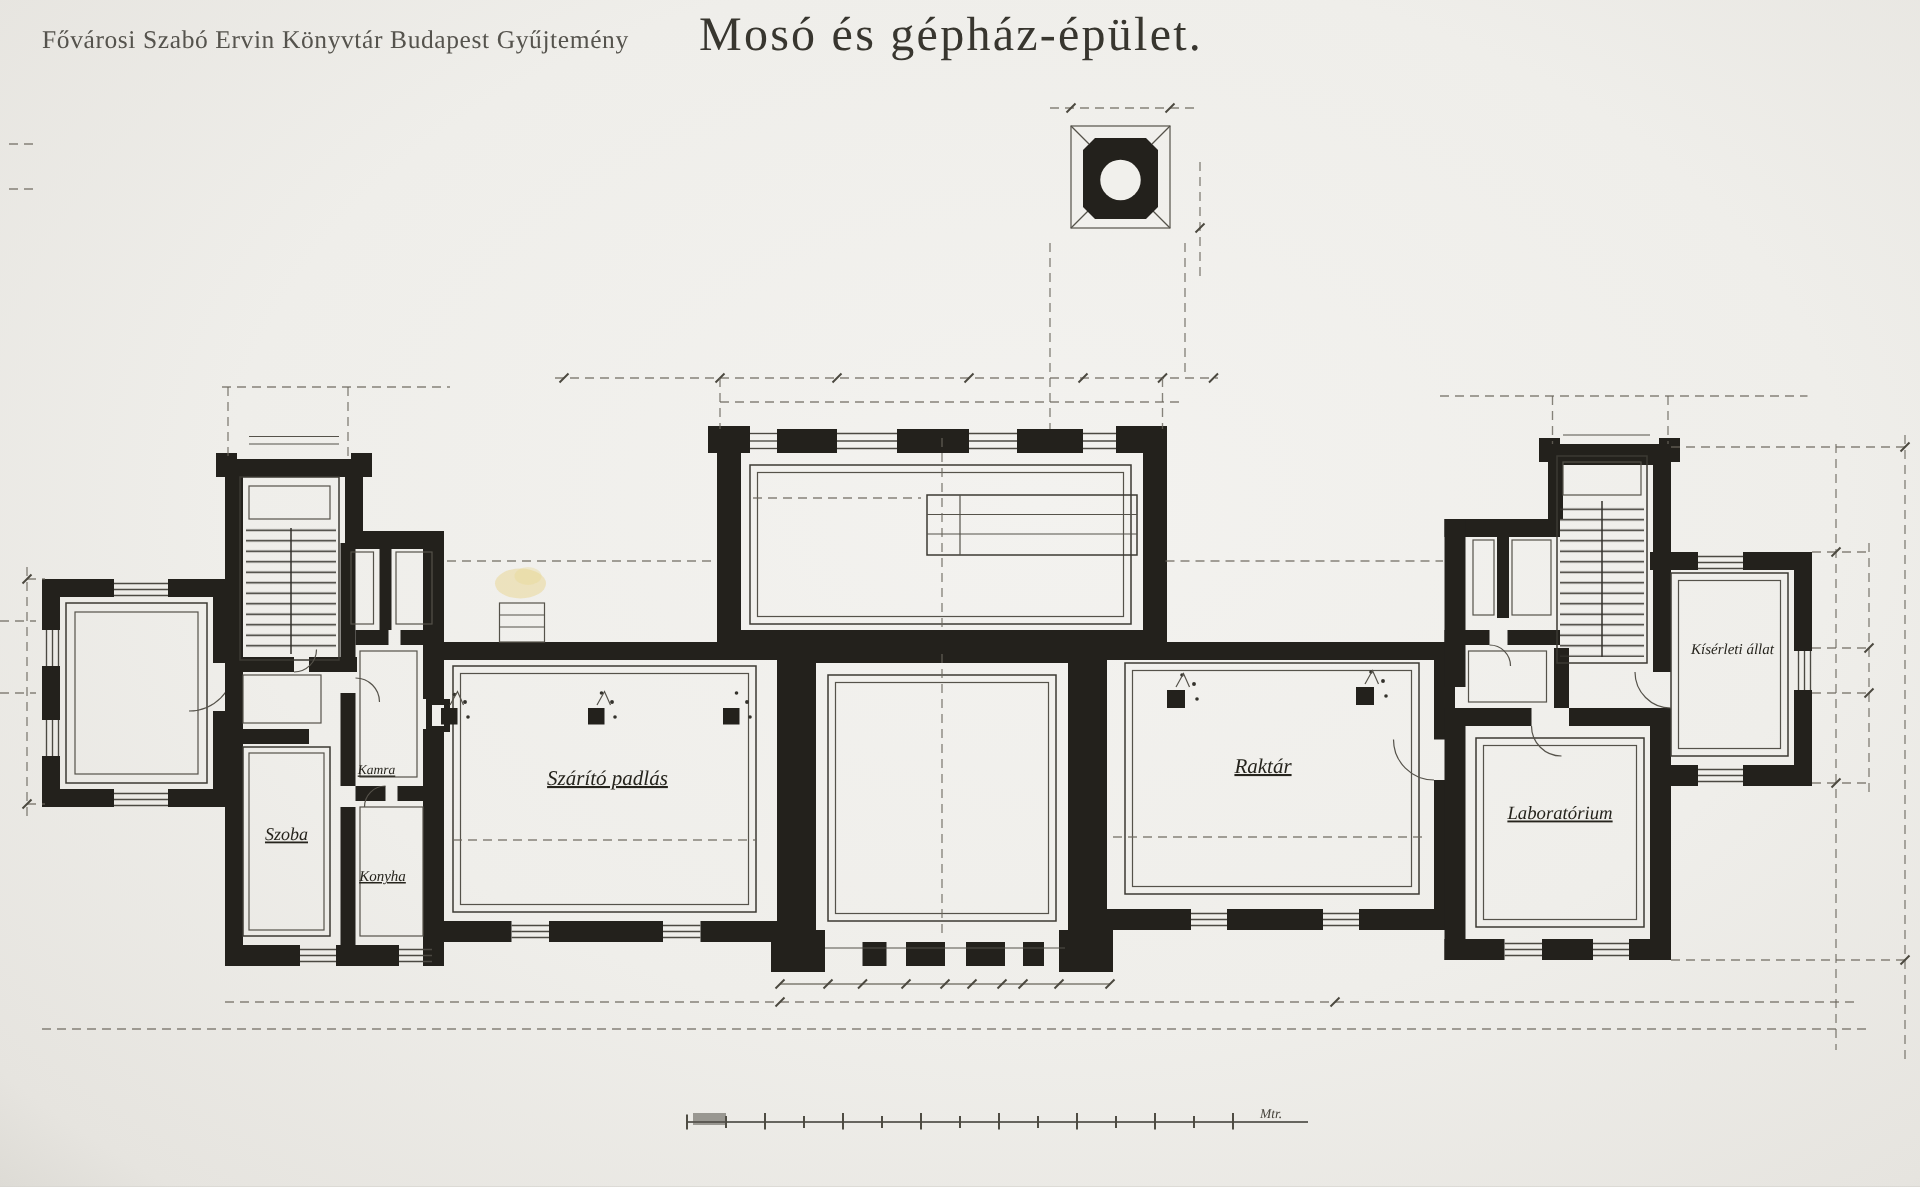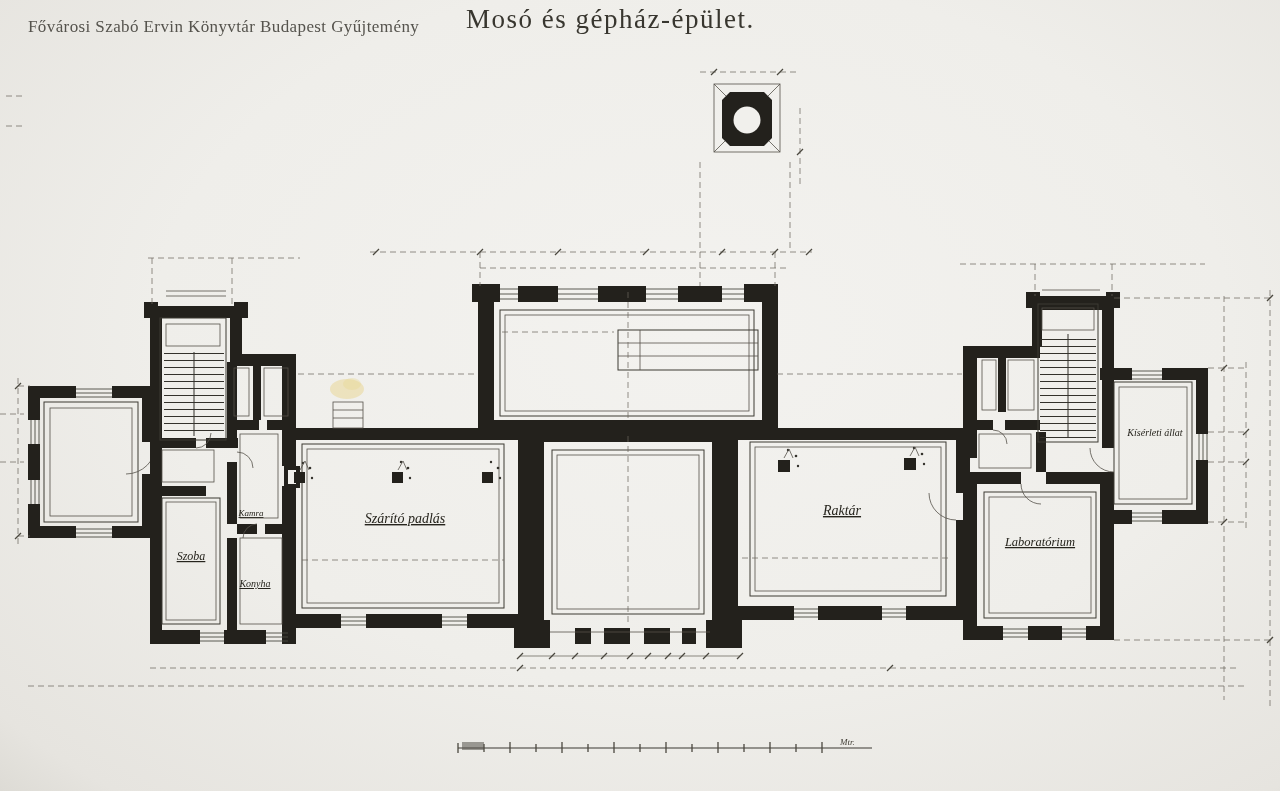--- a/index.html
+++ b/index.html
@@ -7,21 +7,21 @@
     position:relative;width:1280px;height:791px;overflow:hidden;
     background:
       radial-gradient(ellipse at 54% 42%, #f3f2ef 0%, #efeeea 55%, #e6e4df 92%, #dddbd5 100%);
     font-family:"Liberation Serif", serif;
   }
   .watermark{
     position:absolute;left:28px;top:17px;font-size:17px;color:#55534d;
     letter-spacing:.4px;white-space:nowrap;
   }
   .title{
-    position:absolute;left:466px;top:4px;font-size:27px;color:#38362f;
+    position:absolute;left:466px;top:4px;font-size:32px;color:#38362f;
     letter-spacing:1.5px;white-space:nowrap;
   }
   svg{position:absolute;left:0;top:0;}
   .wall{fill:#23211c;}
   .thin{stroke:#3c3a33;stroke-width:1;fill:none;}
   .thin2{stroke:#55524a;stroke-width:.8;fill:none;}
   .dim{stroke:#6a665c;stroke-width:.9;fill:none;stroke-dasharray:6 4;opacity:.8;}
   .dimf{stroke:#6a665c;stroke-width:.9;fill:none;opacity:.85;}
   .tick{stroke:#4b483f;stroke-width:1.3;}
   .win{stroke:#4b4942;stroke-width:.9;}

